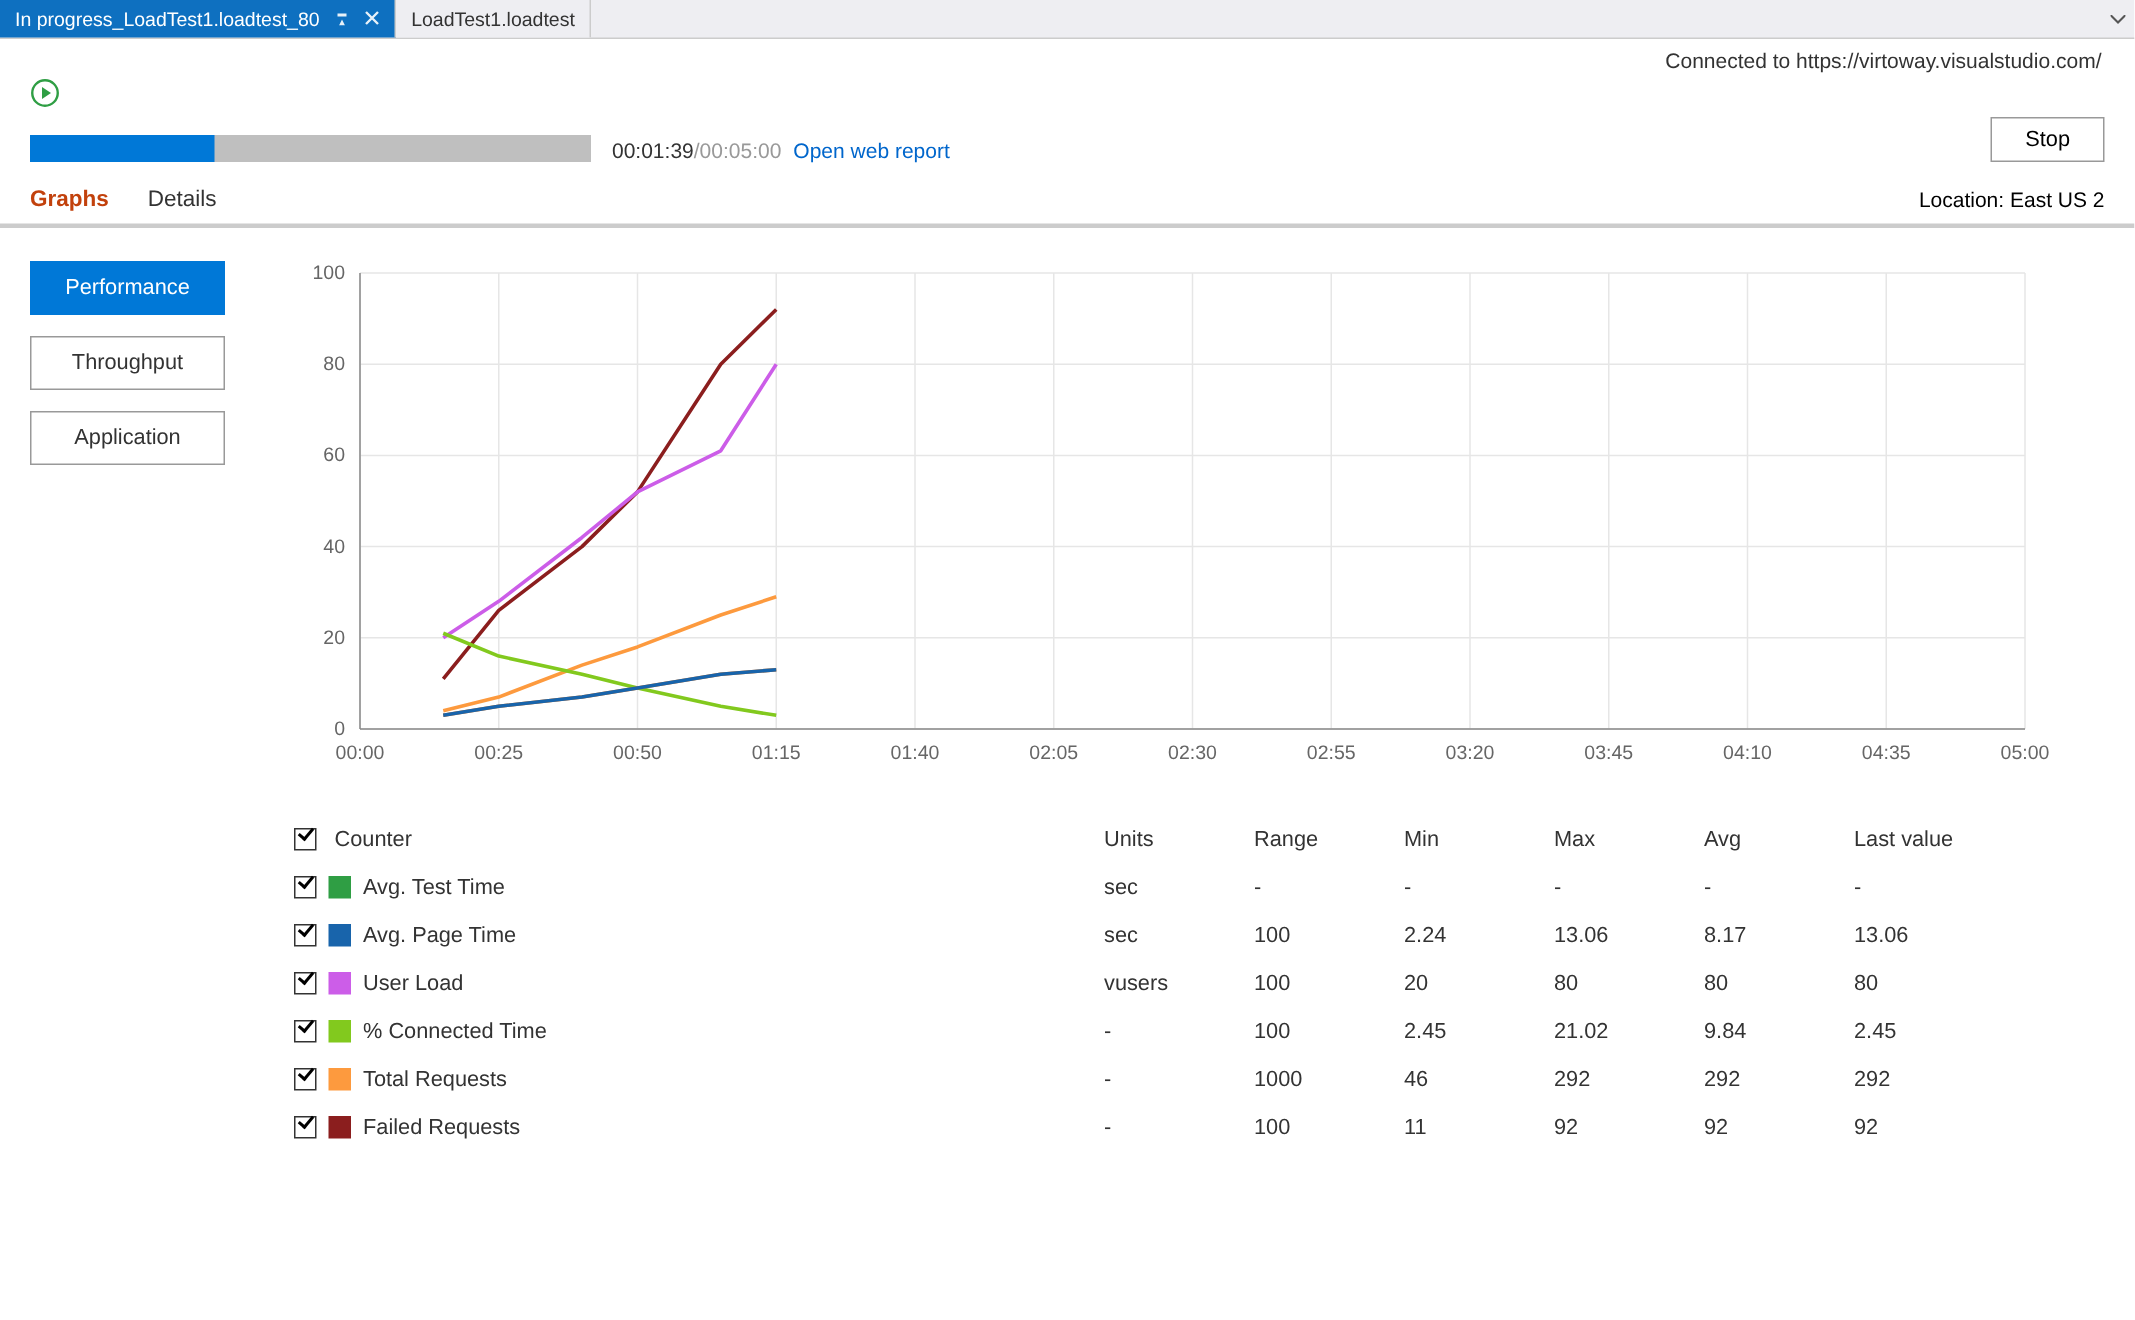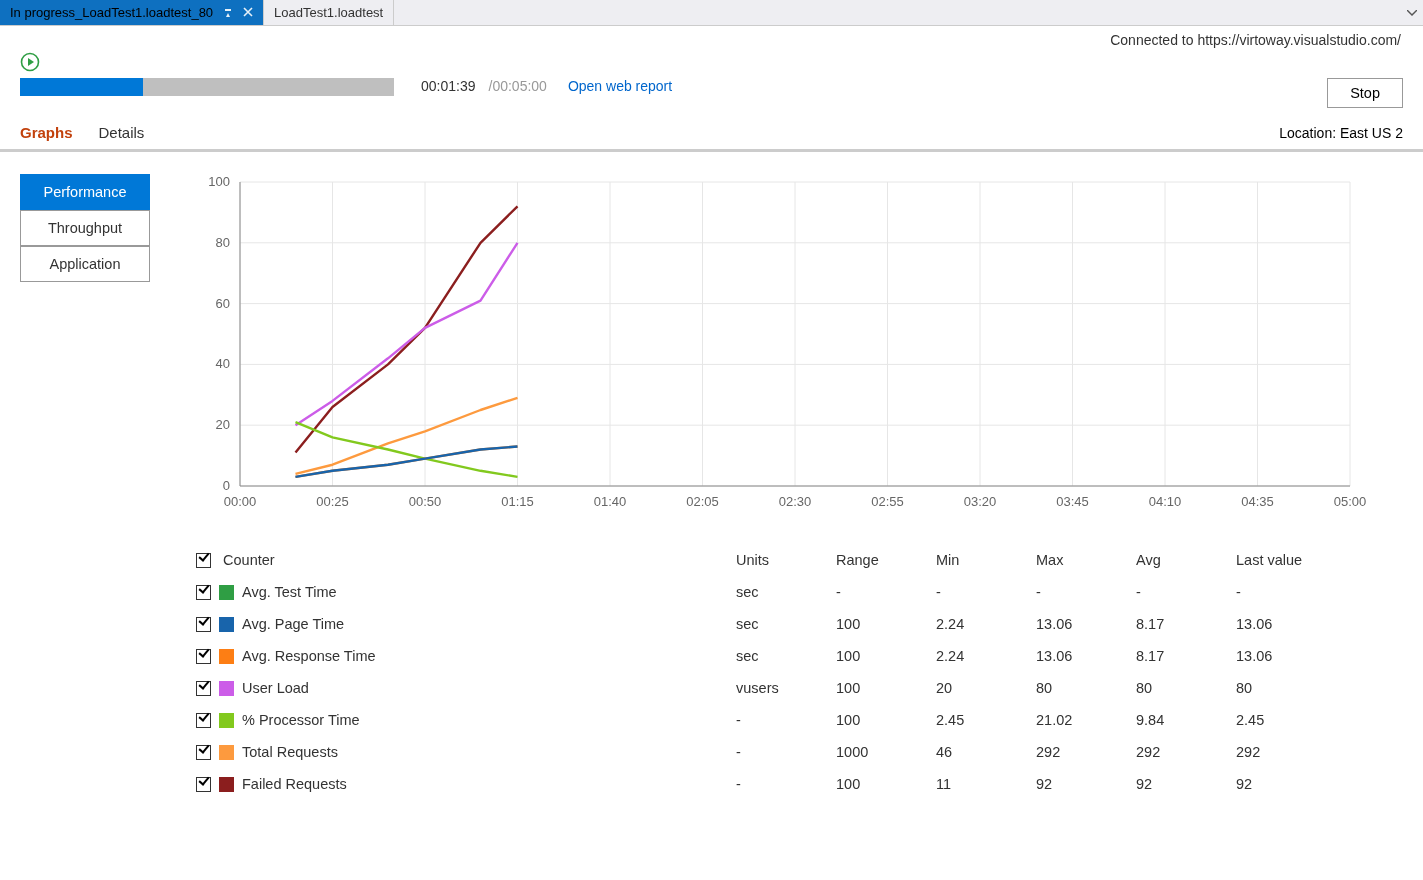--- a/index.html
+++ b/index.html
@@ -23,21 +23,21 @@
   .tab {
     display: flex;
     align-items: center;
     padding: 0 10px;
     font-size: 13px;
     cursor: pointer;
     border-right: 1px solid #ccc;
   }
   .tab.active {
     background: #0e70c0;
-    color: #000000;
+    color: #ffffff;
   }
   .tab.inactive { background: #eeeef2; color: #333; }
   .tab .pin-icon, .tab .close-icon {
     margin-left: 10px;
     font-size: 12px;
     opacity: .9;
   }
   .tabs-menu {
     margin-left: auto;
     width: 22px;
@@ -62,23 +62,22 @@
   }
   .play-icon svg { display: block; }
   .page-title {
     font-size: 24px;
     font-weight: 400;
     margin-left: 8px;
   }
   
   .progress-row {
     display: flex;
-    align-items: flex-start;
+    align-items: flex-end;
     padding: 0 20px 10px 20px;
-    gap: 13px;
   }
   .progress-track {
     width: 374px;
     height: 18px;
     background: #bfbfbf;
     position: relative;
   }
   .progress-fill {
     position: absolute;
     left: 0; top: 0; bottom: 0;
@@ -115,20 +114,21 @@
     display: flex;
     padding: 22px 20px 20px 20px;
     align-items: flex-start;
   }
   .sidebar { width: 170px; }
   .side-btn {
     display: block;
     width: 130px;
     text-align: center;
     padding: 9px 0;
+    margin-bottom: 14px;
     font-size: 14.5px;
     border: 1px solid #999;
     background: #fff;
     cursor: pointer;
   }
   .side-btn.active {
     background: #0078d7;
     color: #fff;
     border-color: #0078d7;
   }
@@ -321,39 +321,30 @@
           <tr>
             <td><span class="check checked"></span><span class="swatch" style="background:#1864ab"></span><span>Avg. Page Time</span></td>
             <td>sec</td>
             <td>100</td>
             <td>2.24</td>
             <td>13.06</td>
             <td>8.17</td>
             <td>13.06</td>
           </tr>
           <tr>
-            <td><span class="check checked"></span><span class="swatch" style="background:#fd7e14"></span><span>Avg. Response Time</span></td>
-            <td>sec</td>
-            <td>100</td>
-            <td>2.24</td>
-            <td>13.06</td>
-            <td>8.17</td>
-            <td>13.06</td>
-          </tr>
-          <tr>
             <td><span class="check checked"></span><span class="swatch" style="background:#cc5de8"></span><span>User Load</span></td>
             <td>vusers</td>
             <td>100</td>
             <td>20</td>
             <td>80</td>
             <td>80</td>
             <td>80</td>
           </tr>
           <tr>
-            <td><span class="check checked"></span><span class="swatch" style="background:#82c91e"></span><span>% Processor Time</span></td>
+            <td><span class="check checked"></span><span class="swatch" style="background:#82c91e"></span><span>% Connected Time</span></td>
             <td>-</td>
             <td>100</td>
             <td>2.45</td>
             <td>21.02</td>
             <td>9.84</td>
             <td>2.45</td>
           </tr>
           <tr>
             <td><span class="check checked"></span><span class="swatch" style="background:#fd9a3e"></span><span>Total Requests</span></td>
             <td>-</td>

